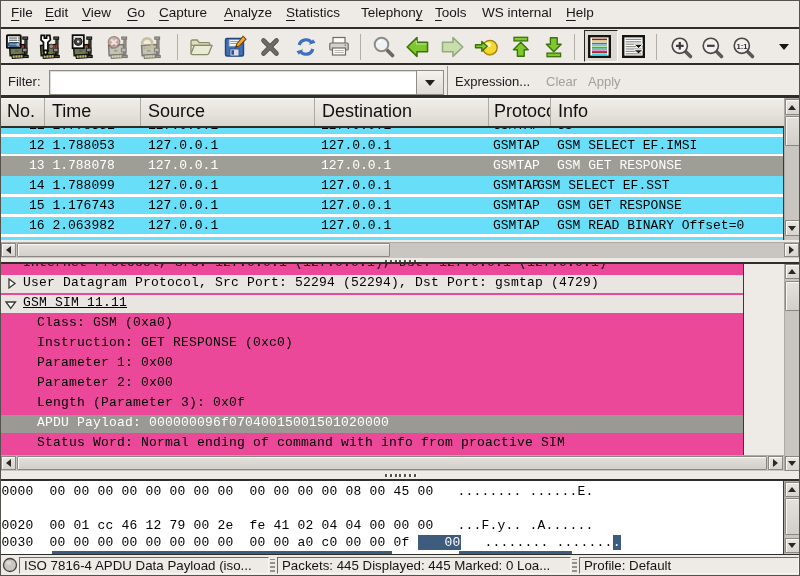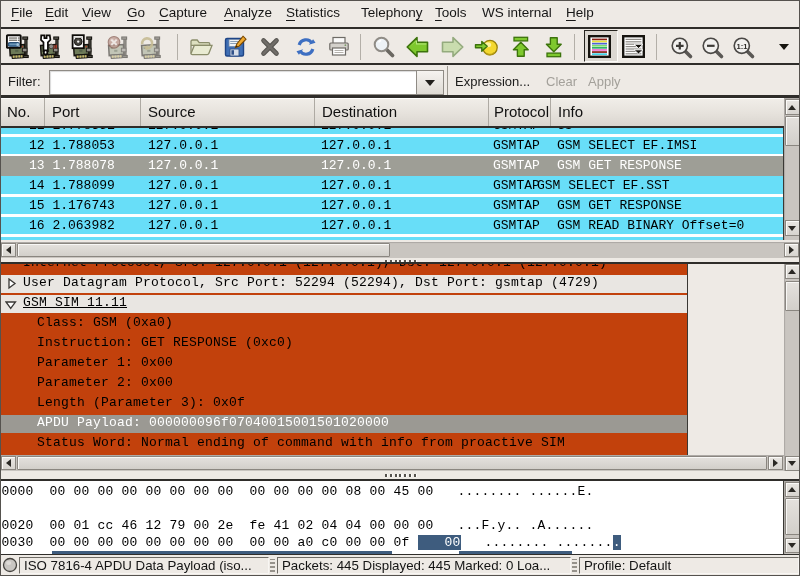--- a/index.html
+++ b/index.html
@@ -9,21 +9,21 @@
   .menuitem{position:absolute;top:4.5px;font-size:13.5px;color:#161616;}
   .menuitem u{text-decoration:underline;text-underline-offset:3px;}
   .sbbtn{position:absolute;background:linear-gradient(#e9e6e2,#d7d4cf);border:1px solid #8a8680;box-shadow:inset 1px 1px 0 #fbfaf8;box-sizing:border-box;
     display:flex;align-items:center;justify-content:center;}
   .slider{position:absolute;background:linear-gradient(#e4e1dd,#d2cfca);border:1px solid #8a8680;box-shadow:inset 1px 1px 0 #f8f7f5;box-sizing:border-box;border-radius:1px;}
   .trough{position:absolute;background:#c9c5c0;box-shadow:inset 1px 1px 1px rgba(0,0,0,0.15);}
   .statbox{position:absolute;top:557px;height:17px;border-top:1px solid #6e6b65;border-left:1px solid #6e6b65;
     border-bottom:1px solid #f8f6f3;border-right:1px solid #f8f6f3;font-size:13.3px;color:#141414;
     line-height:16px;white-space:nowrap;overflow:hidden;padding-left:4px;box-sizing:border-box;}
   .hdrbtn{position:absolute;top:0;height:28px;background:linear-gradient(#f1eee9 0%,#e6e2dc 55%,#d9d5cf 100%);box-shadow:inset 0 1px 0 #fdfdfc;
-    border-right:1px solid #aeaaa3;box-sizing:border-box;font-size:15px;color:#101010;
+    border-right:1px solid #aeaaa3;box-sizing:border-box;font-size:18px;color:#101010;
     line-height:27px;padding-left:6px;overflow:hidden;}
   .prow{position:absolute;left:0;width:784px;height:20px;text-align:center;}
   .prow .cy{position:absolute;left:0;top:2.5px;width:784px;height:17.5px;background:#68def8;}
   .plcell{position:absolute;top:3px;font-family:"Liberation Mono",monospace;font-size:13px;line-height:17px;color:#000;white-space:pre;}
   .drow{position:absolute;left:0;width:783px;height:20px;font-family:"Liberation Mono",monospace;font-size:13px;line-height:20px;
     color:#000;white-space:pre;letter-spacing:0.2px;}
   .hexrow{position:absolute;left:0;width:780px;height:17px;font-family:"Liberation Mono",monospace;font-size:13px;line-height:17px;
     color:#000;white-space:pre;letter-spacing:0.2px;}
   svg{position:absolute;}
   .grip1{background-image:repeating-linear-gradient(90deg,#55524d 0 2px,#fdfcfa 2px 3.2px,rgba(0,0,0,0) 3.2px 4.8px);}
@@ -280,21 +280,21 @@
 <div class="abs" style="left:416px;top:70px;width:28px;height:25px;background:linear-gradient(#f5f3f0,#dedad4);border:1px solid #8f8b85;box-sizing:border-box;"></div>
 <div class="abs" style="left:425px;top:80px;width:0;height:0;border-left:5px solid transparent;border-right:5px solid transparent;border-top:6px solid #211f1c;"></div>
 <div class="abs" style="left:447px;top:66px;width:1px;height:29px;background:#9b978f;"></div>
 <div class="abs" style="left:455px;top:74px;font-size:13px;color:#1b1b1b;">Expression...</div>
 <div class="abs" style="left:546px;top:74px;font-size:13px;color:#a3a09a;">Clear</div>
 <div class="abs" style="left:588px;top:74px;font-size:13px;color:#a3a09a;">Apply</div>
 <div class="hsep" style="top:95px;height:2.5px;"></div>
 
 <div class="abs" id="plheader" style="left:0;top:98px;width:800px;height:28px;border-left:1px solid #55524e;box-sizing:border-box;">
   <div class="hdrbtn" style="left:0;width:44px;">No.</div>
-  <div class="hdrbtn" style="left:44px;width:96px;padding-left:7px;">Port</div>
+  <div class="hdrbtn" style="left:44px;width:96px;padding-left:7px;">Time</div>
   <div class="hdrbtn" style="left:140px;width:174px;padding-left:7px;">Source</div>
   <div class="hdrbtn" style="left:314px;width:174px;padding-left:7px;">Destination</div>
   <div class="hdrbtn" style="left:488px;width:62px;padding-left:5px;">Protocol</div>
   <div class="hdrbtn" style="left:550px;width:234px;padding-left:7px;">Info</div>
 </div>
 <div class="hsep" style="top:126px;height:1.5px;"></div>
 
 <div class="abs" id="plrows" style="left:0;top:127.5px;width:784px;height:112.2px;background:#fff;overflow:hidden;border-left:1.5px solid #3a3834;border-right:1.5px solid #3a3834;box-sizing:border-box;">
 
   <div class="prow" style="top:-13.5px;">
@@ -365,21 +365,21 @@
   </div>
 <div class="slider" style="left:17px;top:242.5px;width:373px;height:14.5px;"></div>
 <div class="sbbtn" style="left:784px;top:242.5px;width:15px;height:14.5px;">
     <div style="width:0;height:0;border-top:4px solid transparent;border-bottom:4px solid transparent;border-left:5px solid #2a2824;"></div>
   </div>
 
 <div class="abs" style="left:0;top:257.5px;width:800px;height:4.5px;background:#eeeae5;"></div>
 <div class="abs grip1" style="left:385px;top:259.5px;width:33px;height:3px;"></div>
 <div class="hsep" style="top:262px;height:1.5px;"></div>
 
-<div class="abs" id="detail" style="left:0;top:263.5px;width:688px;height:191.5px;background:#c2410c;overflow:hidden;border-left:1.5px solid #3a3834;border-right:1.5px solid #3a3834;box-sizing:border-box;">
+<div class="abs" id="detail" style="left:0;top:263.5px;width:744px;height:191.5px;background:#ec4899;overflow:hidden;border-left:1.5px solid #3a3834;border-right:1.5px solid #3a3834;box-sizing:border-box;">
 
   <div class="drow" style="top:-10.5px;left:22px;">Internet Protocol, Src: 127.0.0.1 (127.0.0.1), Dst: 127.0.0.1 (127.0.0.1)</div>
   <div class="drow" style="top:9.5px;"><span class="abs" style="left:0;top:1.5px;width:783px;height:18.5px;background:#e9e6e2;"></span><span class="abs" style="left:22px;">User Datagram Protocol, Src Port: 52294 (52294), Dst Port: gsmtap (4729)</span></div>
   <div class="drow" style="top:29.5px;"><span class="abs" style="left:0;top:1.5px;width:783px;height:18.5px;background:#e9e6e2;"></span><span class="abs" style="left:22px;text-decoration:underline;">GSM SIM 11.11</span></div>
   <div class="drow" style="top:49.5px;left:36px;">Class: GSM (0xa0)</div>
   <div class="drow" style="top:69.5px;left:36px;">Instruction: GET RESPONSE (0xc0)</div>
   <div class="drow" style="top:89.5px;left:36px;">Parameter 1: 0x00</div>
   <div class="drow" style="top:109.5px;left:36px;">Parameter 2: 0x00</div>
   <div class="drow" style="top:129.5px;left:36px;">Length (Parameter 3): 0x0f</div>
   <div class="drow" style="top:149.5px;"><span class="abs" style="left:0;top:1.5px;width:783px;height:18.5px;background:#9b9993;"></span><span class="abs" style="left:36px;color:#fff;">APDU Payload: 000000096f07040015001501020000</span></div>

